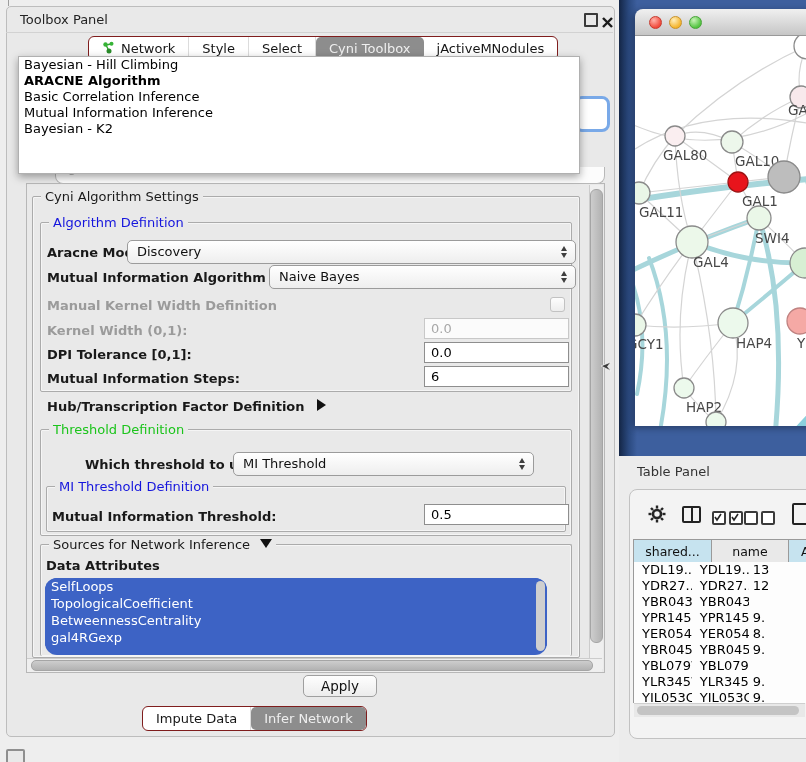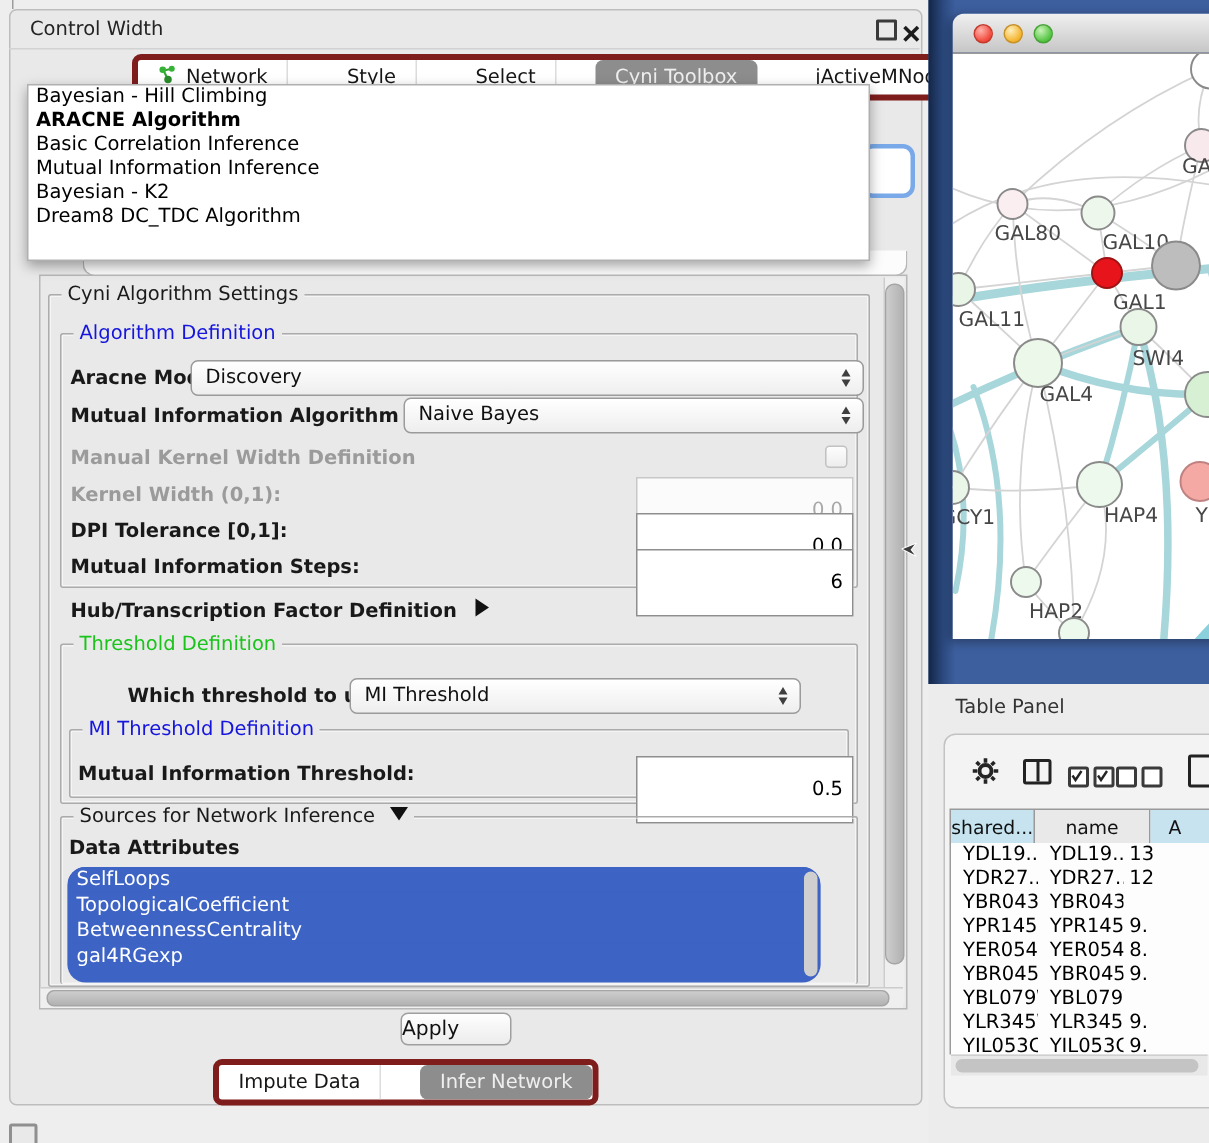--- a/index.html
+++ b/index.html
@@ -12,22 +12,22 @@
   .abs{position:absolute;}
   
   .cp{left:6px;top:6px;width:607px;height:729px;background:#e9e9e9;
       border:1px solid #bdbdbd;border-radius:5px;}
   .cp-titlebar{left:6px;top:6px;width:607px;height:26px;border-bottom:1px solid #d2d2d2;}
   .cp-title{left:20px;top:12px;font-size:13px;color:#242424;}
   .cp-float{left:584px;top:13px;width:10px;height:10px;border:2px solid #3a3a3a;border-radius:1px;}
   .cp-close{left:602px;top:13px;}
   .top-notch{left:8px;top:0;width:1px;height:6px;background:#9d9d9d;}
   
-  .tabbar{display:inline-flex;align-items:stretch;background:#ffffff;border:4px solid #7f1d1d;
-          border-radius:6px;height:23px;overflow:hidden;gap:26px;}
+  .tabbar{display:inline-flex;align-items:stretch;background:#ffffff;border:1px solid #7f1d1d;
+          border-radius:6px;height:23px;overflow:hidden;}
   .tab{display:flex;align-items:center;padding:0 13px;font-size:13px;color:#161616;
        border-right:1px solid #dcdcdc;white-space:nowrap;}
   .tab:last-child{border-right:none;}
   .tab.sel{background:#8d8d8d;color:#efefef;border-radius:5px;margin:0;border-right:none;text-align:center;}
   .tab .net-ic{margin-right:6px;display:inline-block;}
   
   .dd{left:18px;top:56px;width:560px;height:116px;background:#ffffff;border:1px solid #b0b0b0;
       box-shadow:0 3px 8px rgba(0,0,0,0.35);z-index:6;}
   .dd-header{height:17px;line-height:17px;text-align:center;color:#b4b4b4;font-size:13px;}
   .dd-item{height:16px;line-height:16px;padding-left:5px;font-size:13px;color:#000;}
@@ -51,35 +51,35 @@
   .gtitle{position:absolute;top:-8px;left:8px;background:#e9e9e9;padding:0 4px;font-size:13px;line-height:15px;}
   .fl{font-weight:600;font-size:13px;color:#191919;white-space:nowrap;}
   .fl.dis{color:#9b9b9b;}
   .combo{border:1px solid #9b9b9b;border-radius:5px;background:linear-gradient(#ffffff,#eeeeee);
          height:22px;line-height:22px;font-size:13px;padding-left:9px;color:#101010;}
   .spn{position:absolute;right:8px;top:5px;}
   .tri-u{width:0;height:0;border-left:3.5px solid transparent;border-right:3.5px solid transparent;
          border-bottom:5px solid #3f3f3f;margin-bottom:2px;}
   .tri-d{width:0;height:0;border-left:3.5px solid transparent;border-right:3.5px solid transparent;
          border-top:5px solid #3f3f3f;}
-  .tin{border:1px solid #8e8e8e;background:#fff;font-size:13px;text-align:right;
-       padding:12px 6px;height:19px;line-height:19px;color:#000;}
+  .tin{border:1px solid #8e8e8e;background:#fff;font-size:13px;text-align:left;
+       padding:0 6px;height:19px;line-height:19px;color:#000;}
   .tin.dis{border:1px solid #c8c8c8;background:#fbfbfb;color:#a8a8a8;}
   .chk{width:13px;height:13px;border:1px solid #c2c2c2;border-radius:3px;
        background:linear-gradient(#fdfdfd,#ededed);}
   .tri-right{width:0;height:0;border-top:6px solid transparent;border-bottom:6px solid transparent;
              border-left:9px solid #111;display:inline-block;}
   .tri-down{width:0;height:0;border-left:6px solid transparent;border-right:6px solid transparent;
             border-top:9px solid #111;display:inline-block;}
   .attr-list{left:45px;top:578px;width:502px;height:77px;overflow:hidden;background:#3d63c5;border-radius:12px;}
   .attr-item{height:17px;line-height:17px;padding-left:6px;font-size:13px;color:#ffffff;
              background:#3d63c5;white-space:nowrap;}
   .attr-sb{left:536px;top:581px;width:9px;height:70px;border-radius:5px;background:#cfcfcf;}
   .btn{border:1px solid #9f9f9f;border-radius:5px;background:linear-gradient(#fefefe,#ececec);
-       font-size:13.5px;color:#111;}
+       font-size:13.5px;color:#111;text-align:center;margin-left:36px;}
   
   .desktop{left:619px;top:0;width:187px;height:456px;background:#3d5f9e;}
   .desk-band{left:0;top:0;width:18px;height:456px;
              background:linear-gradient(90deg,#142646,#2b4a80 55%,#3d5f9e);}
   .netwin{left:635px;top:9px;width:200px;height:417px;border-radius:8px 0 0 0;
           box-shadow:-2px 2px 7px rgba(0,0,0,.35);overflow:hidden;}
   .netwin-titlebar{height:26px;background:linear-gradient(#f0f0f0,#c6c6c6);
                    border-bottom:1px solid #999;display:flex;align-items:center;padding-left:14px;}
   .light{width:13px;height:13px;border-radius:50%;margin-right:7px;box-sizing:border-box;}
   .light.red{background:radial-gradient(circle at 35% 30%,#ffb3ab,#f1493b 70%);border:1px solid #c63a2e;}
@@ -107,21 +107,21 @@
   .tp-hsb{left:634px;top:703px;width:171px;height:13px;background:#e8e8e8;border-top:1px solid #cfcfcf;}
   .tp-hsb div{position:absolute;left:3px;top:2px;width:162px;height:9px;background:#c4c4c4;border-radius:5px;}
   .float-ic{left:6px;top:749px;width:15px;height:12px;border:2px solid #8f8f8f;border-radius:2px;background:#e9e9e9;}
 </style>
 </head>
 <body>
 
 <div class="abs top-notch"></div>
 <div class="abs cp"></div>
 <div class="abs cp-titlebar"></div>
-<div class="abs cp-title">Control Width</div>
+<div class="abs cp-title">Toolbox Panel</div>
 <div class="abs cp-float"></div>
 <div class="abs cp-close">
   <svg width="11" height="11">
       <line x1="1" y1="1" x2="10" y2="10" stroke="#1b1b1b" stroke-width="2.4"></line>
       <line x1="10" y1="1" x2="1" y2="10" stroke="#1b1b1b" stroke-width="2.4"></line>
     </svg>
 </div>
 
 <div class="abs tabbar" style="left:88px;top:36px;">
   <div class="tab">
@@ -155,21 +155,20 @@
   <span>galFiltered.sif default node</span>
 </div>
 
 <div class="abs dd">
   <div id="dd-items">
       <div class="dd-item">Bayesian - Hill Climbing</div>
       <div class="dd-item bold">ARACNE Algorithm</div>
       <div class="dd-item">Basic Correlation Inference</div>
       <div class="dd-item">Mutual Information Inference</div>
       <div class="dd-item">Bayesian - K2</div>
-      <div class="dd-item">Dream8 DC_TDC Algorithm</div>
     </div>
 </div>
 
 <div class="abs spane"></div>
 <div class="abs vsb-track"></div>
 <div class="abs vsb-thumb"></div>
 <div class="abs hsb-track"></div>
 <div class="abs hsb-thumb"></div>
 
 <div class="abs gbox" style="left:32px;top:196px;width:546px;height:460px;">
@@ -359,21 +358,21 @@
       </svg></span><span class="cbx"><svg width="10" height="10" style="position:absolute;left:-1px;top:-1px;">
         <polyline points="2,5 4,8 8,2" fill="none" stroke="#242424" stroke-width="1.6"></polyline>
       </svg></span>
 </div>
 <div class="abs" style="left:744px;top:510px;">
   <span class="cbx"></span><span class="cbx"></span>
 </div>
 <div class="abs tp-file"></div>
 
 <div class="abs t-head">
-  <div class="t-hcell" style="width:56px;background:#c6e3ef;">shared...</div>
+  <div class="t-hcell" style="width:78px;background:#c6e3ef;">shared...</div>
   <div class="t-hcell" style="width:77px;background:#e9e9e9;">name</div>
   <div class="t-hcell" style="width:90px;background:#c6e3ef;justify-content:flex-start;padding-left:12px;">A</div>
 </div>
 <div class="abs t-rows" id="t-rows">
     <div class="t-row">
       <span class="t-cell c1">YDL19...</span>
       <span class="t-cell c2">YDL19...</span>
       <span class="t-cell c3">13</span>
     </div>
     <div class="t-row">

